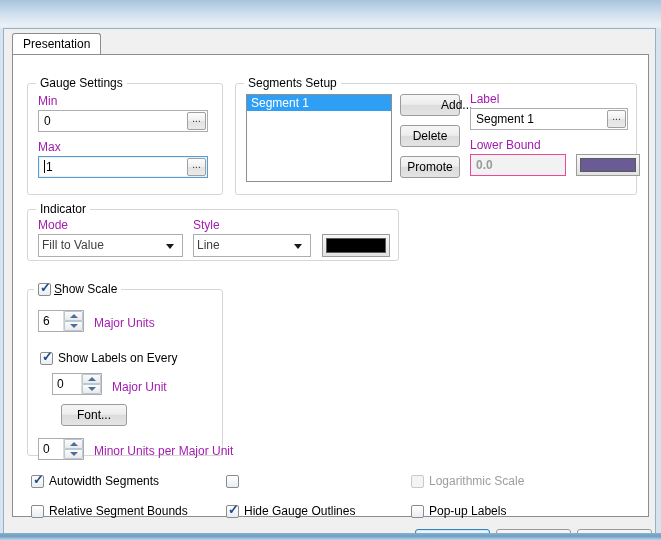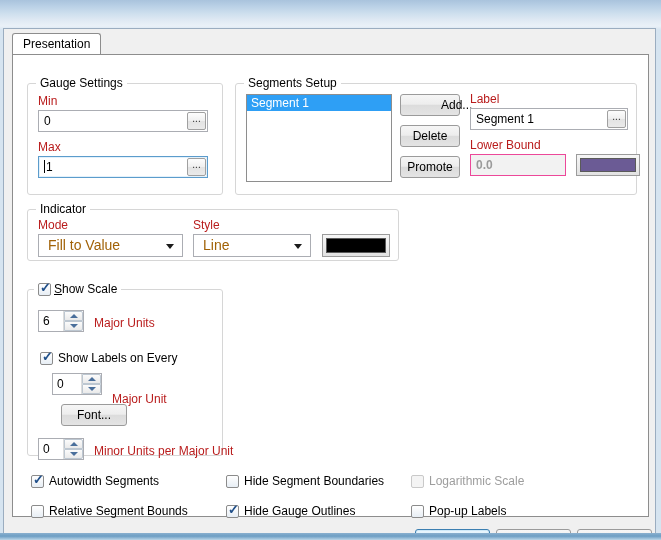--- a/index.html
+++ b/index.html
@@ -135,21 +135,21 @@
     background: #ffffff;
     font-size: 12px;
     color: #000;
     white-space: nowrap;
   }
 
   
   .lbl {
     position: absolute;
     font-size: 12px;
-    color: #b91c1c;
+    color: #a21caf;
     white-space: nowrap;
   }
 
   
   .tbox {
     position: absolute;
     box-sizing: border-box;
     background: #ffffff;
     border: 1px solid #abadb3;
     font-family: "Liberation Sans", sans-serif;
@@ -213,23 +213,23 @@
     background: linear-gradient(to bottom, #eaf6fd 0%, #d9f0fc 46%, #bee6fd 52%, #a7d9f5 100%);
     box-shadow: 0 0 0 1px #cfe9f8 inset;
   }
 
   
   .combo {
     position: absolute;
     box-sizing: border-box;
     background: #ffffff;
     border: 1px solid #abadb3;
-    font-size: 14px;
-    color: #a16207;
-    padding-left: 9px;
+    font-size: 12px;
+    color: #404040;
+    padding-left: 3px;
     line-height: 21px;
     overflow: hidden;
     white-space: nowrap;
     cursor: pointer;
   }
   .combo .arrow {
     position: absolute;
     right: 8px;
     top: 50%;
     margin-top: -2px;
@@ -479,21 +479,21 @@
           <span class="val">0</span>
           <span class="btns">
             <span class="up">
                 <i class="tri"></i>
               </span>
             <span class="dn">
                 <i class="tri"></i>
               </span>
           </span>
         </div>
-        <div class="lbl" style="left:84px; top:90px;margin-top:12px;">Major Unit</div>
+        <div class="lbl" style="left:84px; top:90px;">Major Unit</div>
 
         <div class="btn" style="left:33px; top:114px; width:66px; height:22px; line-height:20px;">
           <span>Font...</span>
         </div>
 
         <div class="spin" style="left:10px; top:148px; width:46px;">
           <span class="val">0</span>
           <span class="btns">
             <span class="up">
                 <i class="tri"></i>
@@ -508,21 +508,20 @@
 
       <div class="cb" style="left:18px; top:420px;">
         <span class="tick">✓</span>
       </div>
       <div class="cb-label" style="left:36px; top:419px;">Autowidth Segments</div>
 
       <div class="cb" style="left:18px; top:450px;"></div>
       <div class="cb-label" style="left:36px; top:449px;">Relative Segment Bounds</div>
 
       <div class="cb" style="left:213px; top:420px;"></div>
-      <div class="cb-label" style="left:231px; top:419px;">Hide Segment Boundaries</div>
 
       <div class="cb" style="left:213px; top:450px;">
         <span class="tick">✓</span>
       </div>
       <div class="cb-label" style="left:231px; top:449px;">Hide Gauge Outlines</div>
 
       <div class="cb disabled" style="left:398px; top:420px;"></div>
       <div class="cb-label disabled" style="left:416px; top:419px;">Logarithmic Scale</div>
 
       <div class="cb" style="left:398px; top:450px;"></div>

